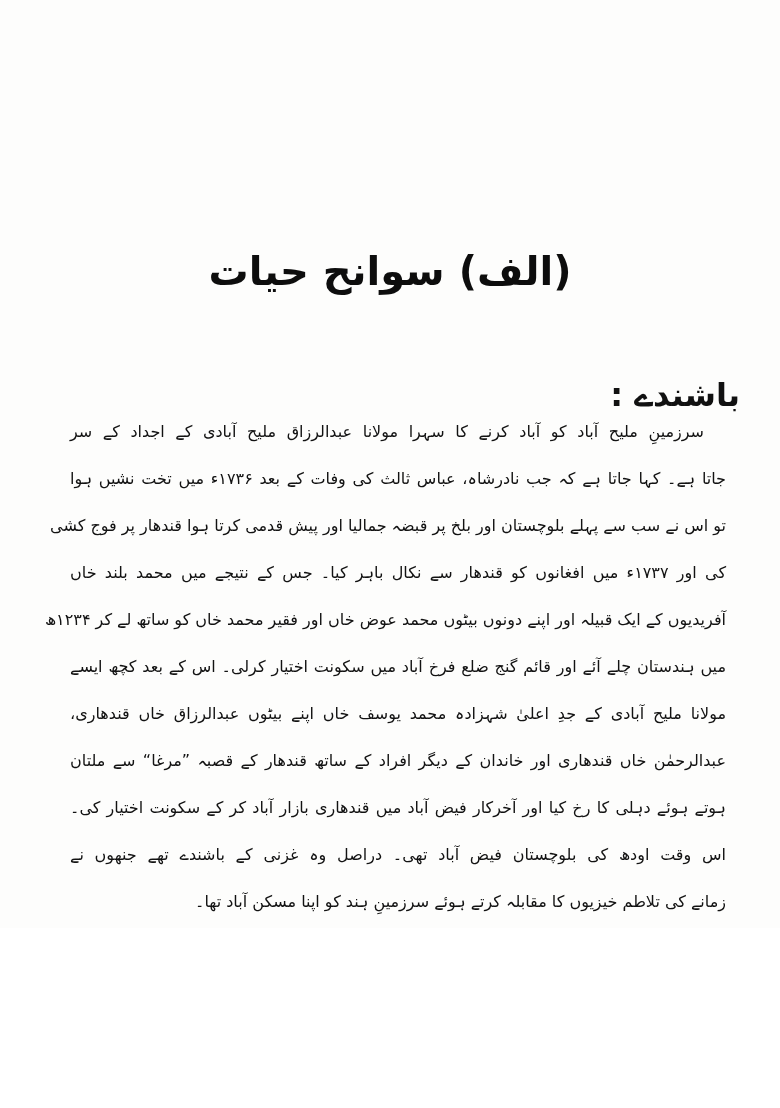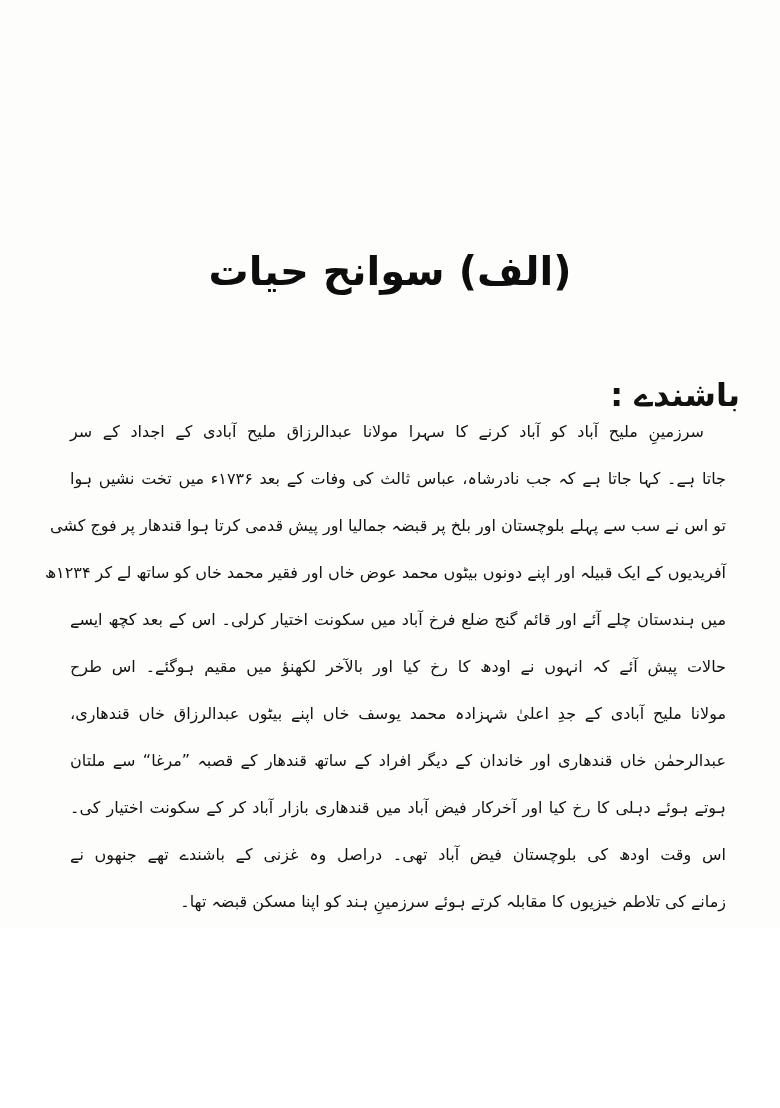--- a/index.html
+++ b/index.html
@@ -77,22 +77,22 @@
 
 <div class="page">
   <h1 class="chapter-title">(الف) سوانح حیات</h1>
 
   <h2 class="section-heading">باشندے :</h2>
 
   <div class="body-text">
     <span class="line first">سرزمینِ ملیح آباد کو آباد کرنے کا سہرا مولانا عبدالرزاق ملیح آبادی کے اجداد کے سر</span>
     <span class="line">جاتا ہے۔ کہا جاتا ہے کہ جب نادرشاہ، عباس ثالث کی وفات کے بعد ۱۷۳۶ء میں تخت نشیں ہوا</span>
     <span class="line">تو اس نے سب سے پہلے بلوچستان اور بلخ پر قبضہ جمالیا اور پیش قدمی کرتا ہوا قندھار پر فوج کشی</span>
+    <span class="line">کی اور ۱۷۳۷ء میں افغانوں کو قندھار سے نکال باہر کیا۔ جس کے نتیجے میں محمد بلند خاں</span>
     <span class="line">آفریدیوں کے ایک قبیلہ اور اپنے دونوں بیٹوں محمد عوض خاں اور فقیر محمد خاں کو ساتھ لے کر ۱۲۳۴ھ</span>
     <span class="line">میں ہندستان چلے آئے اور قائم گنج ضلع فرخ آباد میں سکونت اختیار کرلی۔ اس کے بعد کچھ ایسے</span>
-    <span class="line">حالات پیش آئے کہ انہوں نے اودھ کا رخ کیا اور بالآخر لکھنؤ میں مقیم ہوگئے۔ اس طرح</span>
     <span class="line">مولانا ملیح آبادی کے جدِ اعلیٰ شہزادہ محمد یوسف خاں اپنے بیٹوں عبدالرزاق خاں قندھاری،</span>
     <span class="line">عبدالرحمٰن خاں قندھاری اور خاندان کے دیگر افراد کے ساتھ قندھار کے قصبہ ”مرغا“ سے ملتان</span>
     <span class="line">ہوتے ہوئے دہلی کا رخ کیا اور آخرکار فیض آباد میں قندھاری بازار آباد کر کے سکونت اختیار کی۔</span>
     <span class="line">اس وقت اودھ کی بلوچستان فیض آباد تھی۔ دراصل وہ غزنی کے باشندے تھے جنھوں نے</span>
-    <span class="line last">زمانے کی تلاطم خیزیوں کا مقابلہ کرتے ہوئے سرزمینِ ہند کو اپنا مسکن قبضہ تھا۔</span>
+    <span class="line last">زمانے کی تلاطم خیزیوں کا مقابلہ کرتے ہوئے سرزمینِ ہند کو اپنا مسکن آباد تھا۔</span>
   </div>
 </div>
 
 </body></html>

